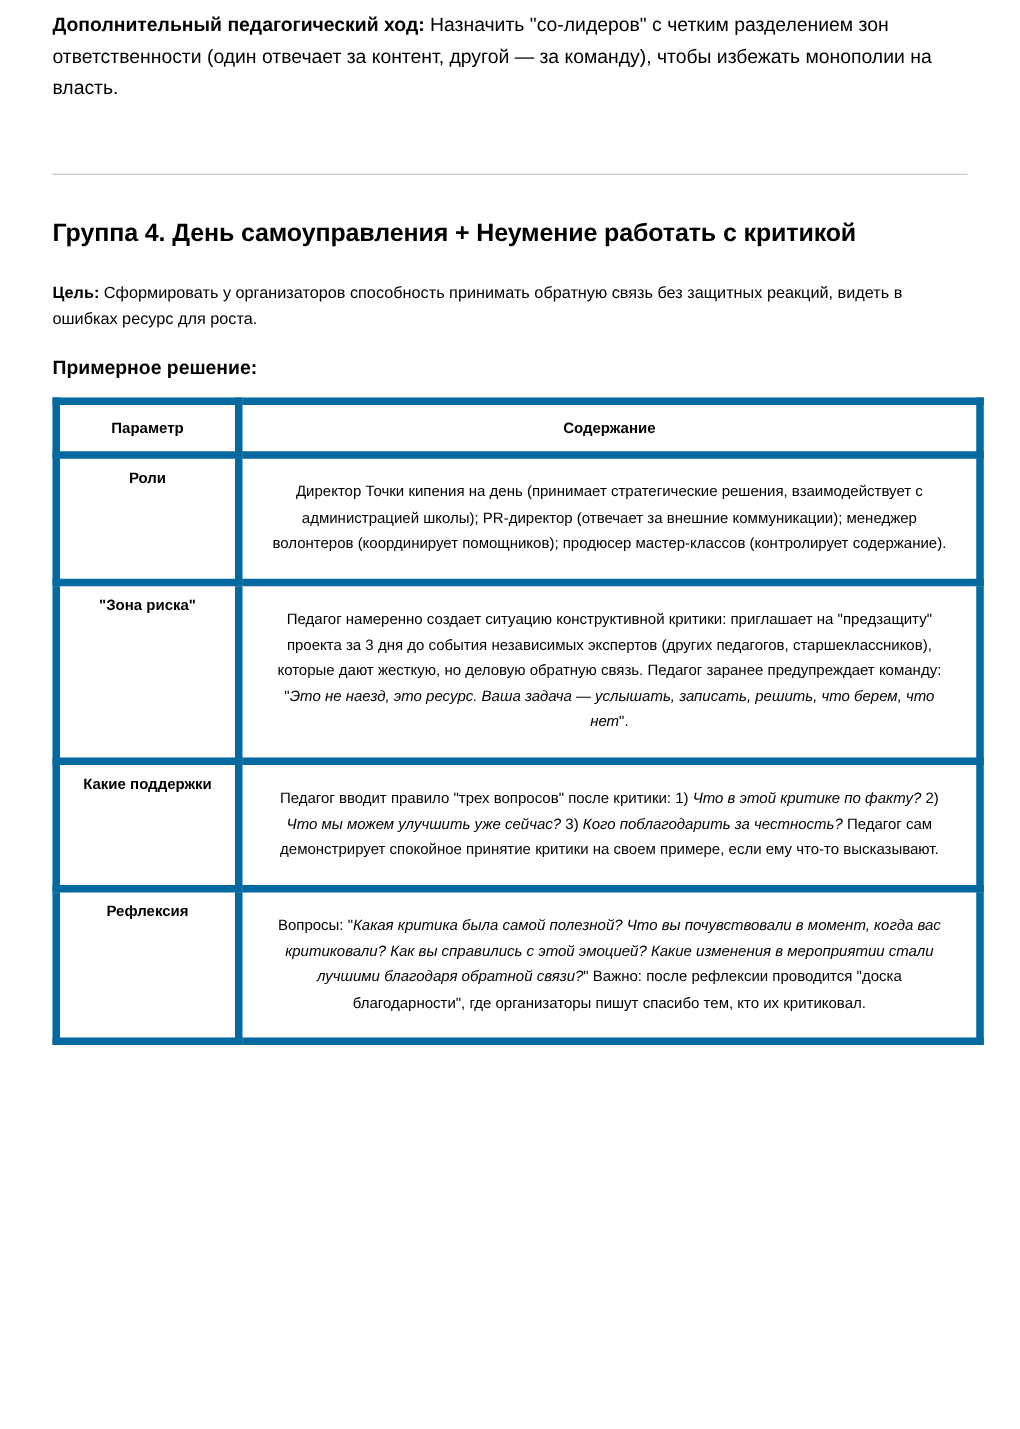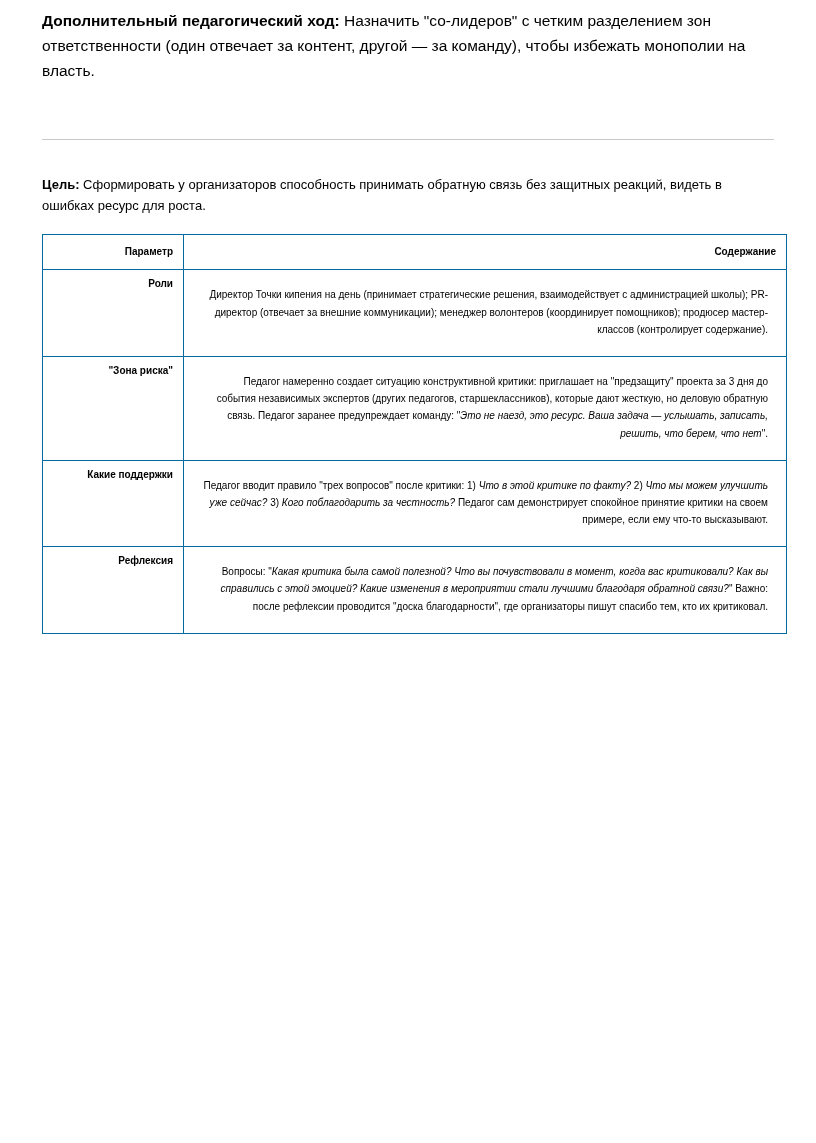--- a/index.html
+++ b/index.html
@@ -59,26 +59,26 @@
     line-height: 1.6;
     margin-bottom: 10px;
   }
   table.params {
     border-collapse: collapse;
     width: 745px;
     table-layout: fixed;
     margin: 0;
   }
   table.params td, table.params th {
-    border: 1px solid #0369a1;
+    border: 6px solid #0369a1;
     vertical-align: top;
     padding: 8px 10px 10px 10px;
-    font-size: 10px;
+    font-size: 12px;
     line-height: 1.72;
-    text-align: right;
+    text-align: center;
   }
   table.params .col-param { width: 120px; }
   table.params th {
     font-weight: bold;
     padding-top: 10px;
     padding-bottom: 10px;
     line-height: 1.4;
   }
   table.params td.param-cell {
     font-weight: bold;
@@ -94,25 +94,27 @@
 <div class="page">
 
   <p class="intro">
     <span class="lead">Дополнительный педагогический ход:</span><span> Назначить "со-лидеров" с четким разделением зон ответственности (один отвечает за контент, другой — за команду), чтобы избежать монополии на власть.</span>
   </p>
 
   <div class="spacer-1"></div>
   <hr class="rule">
   <div class="spacer-2"></div>
 
+  <h2 class="group-heading">Группа 4. День самоуправления + Неумение работать с критикой</h2>
 
   <p class="goal">
     <span class="lead">Цель:</span><span> Сформировать у организаторов способность принимать обратную связь без защитных реакций, видеть в ошибках ресурс для роста.</span>
   </p>
 
+  <p class="solution-label">Примерное решение:</p>
 
   <table class="params">
     <thead>
       <tr>
         <th class="col-param">Параметр</th>
         <th>Содержание</th>
       </tr>
     </thead>
     <tbody>
 

